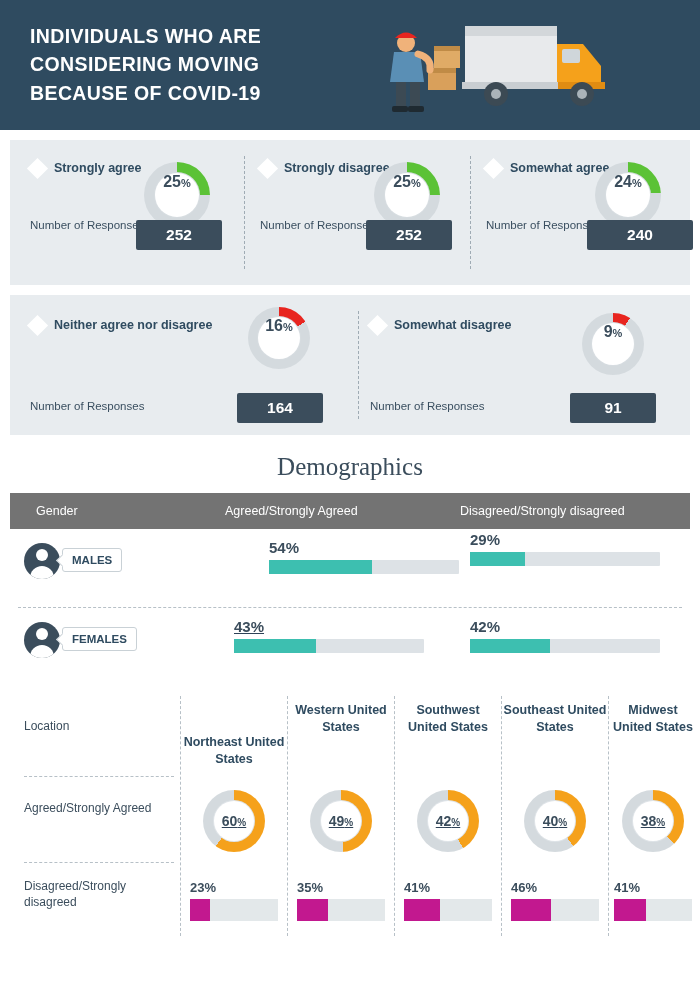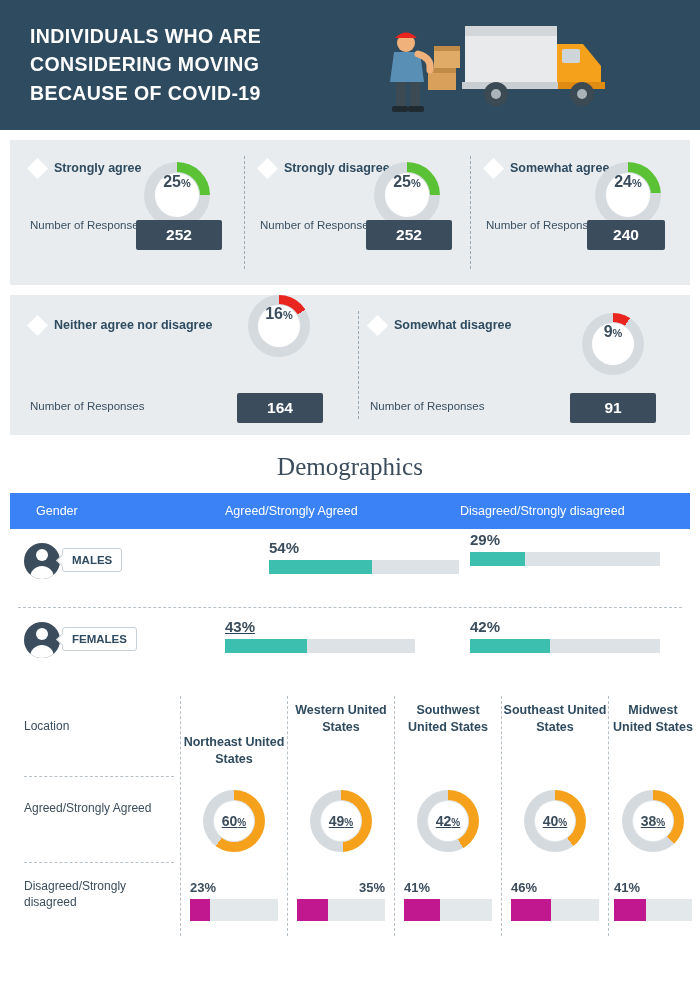--- a/index.html
+++ b/index.html
@@ -116,21 +116,21 @@
   .demo-title {
     text-align: center;
     font-size: 25px;
     font-weight: normal;
     color: #3b4d5c;
     margin: 18px 0 12px 0;
     font-family: "Liberation Serif", serif;
   }
   .demo-head {
     margin: 0 10px;
-    background: #3b82f6;
+    background: #737373;
     height: 36px;
     color: #ffffff;
     font-size: 12.5px;
     position: relative;
   }
   .demo-head span { position: absolute; top: 11px; }
   .dh-1 { left: 26px; }
   .dh-2 { left: 215px; }
   .dh-3 { left: 450px; }
 
@@ -274,32 +274,32 @@
     <div class="tag">
       <span class="diamond"></span>
       <span class="txt">Somewhat agree</span>
     </div>
     <div class="donut p1-donut" style="left:125px;background:conic-gradient(#5bc236 0deg 86deg,#d4dade 86deg 360deg);">
       <div class="hole">
           <span class="val"><span>24<span class="pct">%</span></span></span>
         </div>
     </div>
     <div class="num-label" style="top:78px;">Number of Responses</div>
-    <div class="num-box" style="left:117px;top:80px;width:78px;">240</div>
+    <div class="num-box" style="left:117px;top:80px;width:106px;">240</div>
   </div>
 </div>
 
 <div class="panel panel-2">
   <div class="vdash" style="left:348px;"></div>
 
   <div class="tag" style="left:20px;top:22px;">
     <span class="diamond"></span>
     <span class="txt" style="max-width:210px;">Neither agree nor disagree</span>
   </div>
-  <div class="donut p2-donut" style="left:238px;top:0;background:conic-gradient(#e8251f 0deg 58deg,#d4dade 58deg 360deg);">
+  <div class="donut p2-donut" style="left:238px;top:12px;background:conic-gradient(#e8251f 0deg 58deg,#d4dade 58deg 360deg);">
     <div class="hole">
         <span class="val"><span>16<span class="pct">%</span></span></span>
       </div>
   </div>
   <div class="num-label" style="left:20px;top:104px;">Number of Responses</div>
   <div class="num-box" style="left:227px;top:98px;width:86px;">164</div>
 
   <div class="tag" style="left:360px;top:22px;">
     <span class="diamond"></span>
     <span class="txt" style="max-width:180px;">Somewhat disagree</span>
@@ -342,21 +342,21 @@
 </div>
 
 <div class="hdash"></div>
 
 <div class="gender-row">
   <div class="avatar">
     <span class="head"></span>
       <span class="body"></span>
   </div>
   <div class="callout">FEMALES</div>
-  <div class="barwrap" style="left:215px;top:10px;text-decoration:underline;">
+  <div class="barwrap" style="left:224px;top:10px;text-decoration:underline;">
     <div class="bval">43%</div>
     <div class="bartrack">
         <div class="barfill" style="width:43%"></div>
       </div>
   </div>
   <div class="barwrap" style="left:460px;top:10px;">
     <div class="bval">42%</div>
     <div class="bartrack">
         <div class="barfill" style="width:42%"></div>
       </div>
@@ -398,21 +398,21 @@
   <div class="loc-col" style="left:279px;top:12px;">
     <div class="city">Western United States</div>
   </div>
   <div class="loc-col" style="left:279px;top:100px;">
     <div class="ring" style="background:conic-gradient(#f5a11b 0deg 176deg,#d4dade 176deg 360deg);">
       <div class="hole">
           <span class="val"><span>49<span class="pct">%</span></span></span>
         </div>
     </div>
   </div>
-  <div class="loc-col mini" style="left:279px;top:190px;padding:0 8px;text-align:right;">
+  <div class="loc-col mini" style="left:279px;top:190px;padding:0 8px;">
     <div class="mval">35%</div>
     <div class="minitrack">
         <div class="minifill" style="width:35%"></div>
       </div>
   </div>
 
   <div class="loc-col" style="left:386px;top:12px;">
     <div class="city">Southwest United States</div>
   </div>
   <div class="loc-col" style="left:386px;top:100px;">

